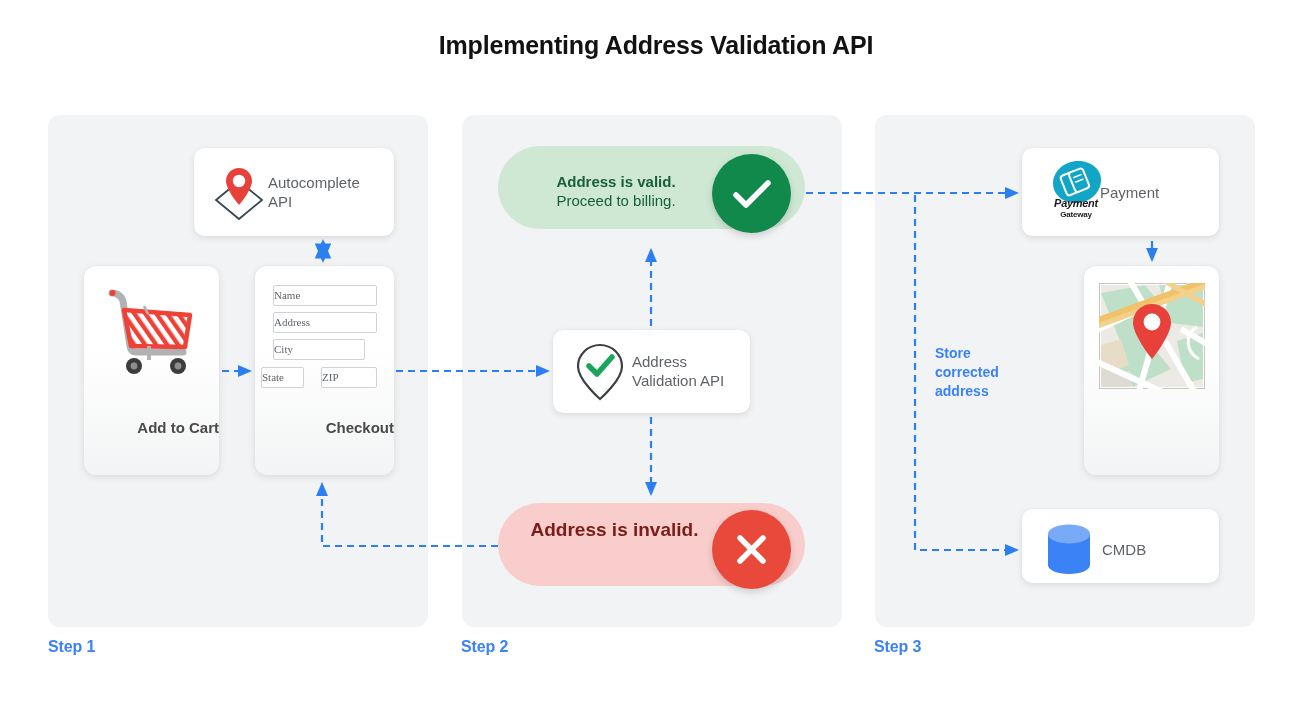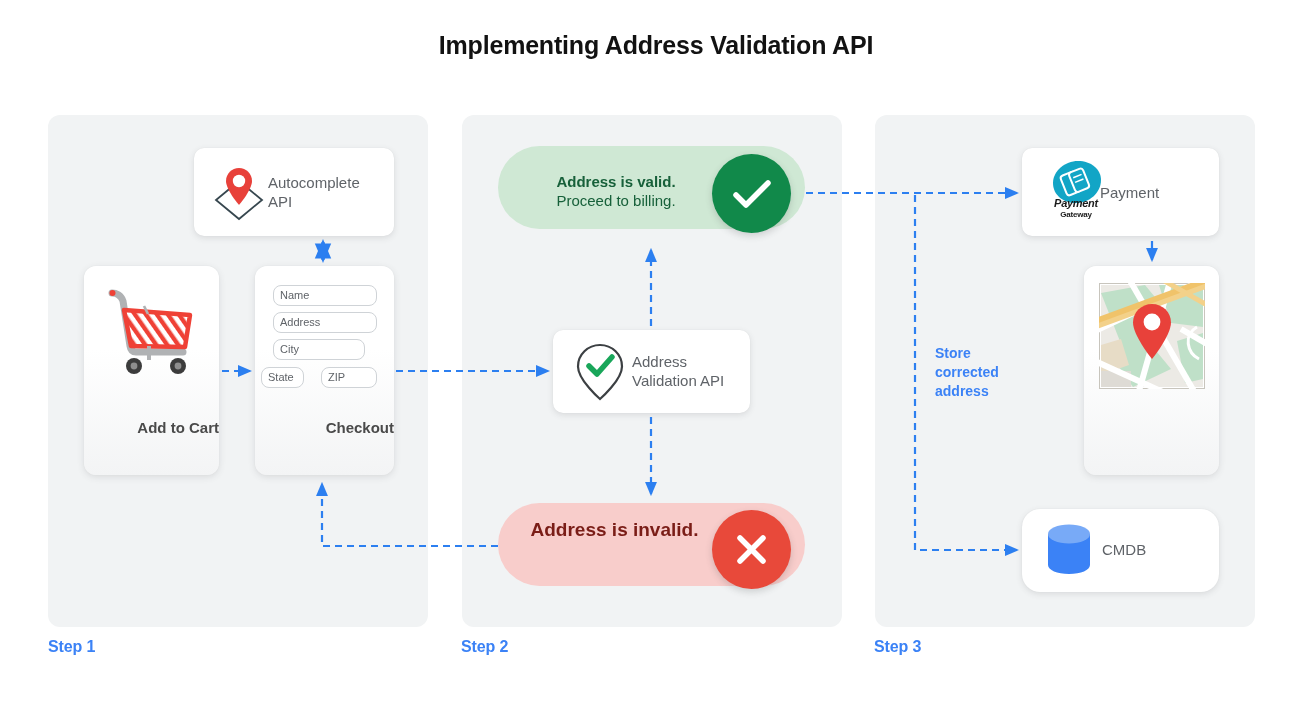--- a/index.html
+++ b/index.html
@@ -85,27 +85,27 @@
   #add-to-cart-card { left: 84px; top: 266px; width: 135px; height: 209px; }
   #add-to-cart-label { top: 152px; }
 
   
   #checkout-card { left: 255px; top: 266px; width: 139px; height: 209px; }
   #checkout-label { top: 152px; }
   .form-field {
     position: absolute;
     background: #ffffff;
     border: 1px solid #cfd3d7;
-    border-radius: 8px;
+    border-radius: 2px;
     font-size: 11px;
     color: #5f6368;
-    padding-left: 6px;
     box-sizing: border-box;
     height: 21px;
     line-height: 19px;
+    font-family: Liberation Serif, serif;
   }
   #field-name    { left: 18px; top: 19px;  width: 104px; }
   #field-address { left: 18px; top: 46px;  width: 104px; }
   #field-city    { left: 18px; top: 73px;  width: 92px; }
   #field-state   { left: 6px; top: 101px; width: 43px;  }
   #field-zip     { left: 66px; top: 101px; width: 56px;  }
 
   
   .status-pill {
     position: absolute;
@@ -157,21 +157,21 @@
     font-size: 8px; font-weight: bold;
     color: #1b1b1b;
     letter-spacing: -0.2px;
   }
 
   
   #confirm-visually-card { left: 1084px; top: 266px; width: 135px; height: 209px; }
   #confirm-visually-label { top: 152px; }
 
   
-  #cmdb-card { left: 1022px; top: 509px; width: 197px; height: 83px; border-radius: 18px; }
+  #cmdb-card { left: 1022px; top: 509px; width: 197px; height: 74px; }
   #cmdb-label { left: 80px; top: 31px; }
 
   
   #store-corrected-note {
     position: absolute;
     left: 935px; top: 344px;
     width: 90px;
     font-size: 14px;
     font-weight: bold;
     color: #3b82f6;

